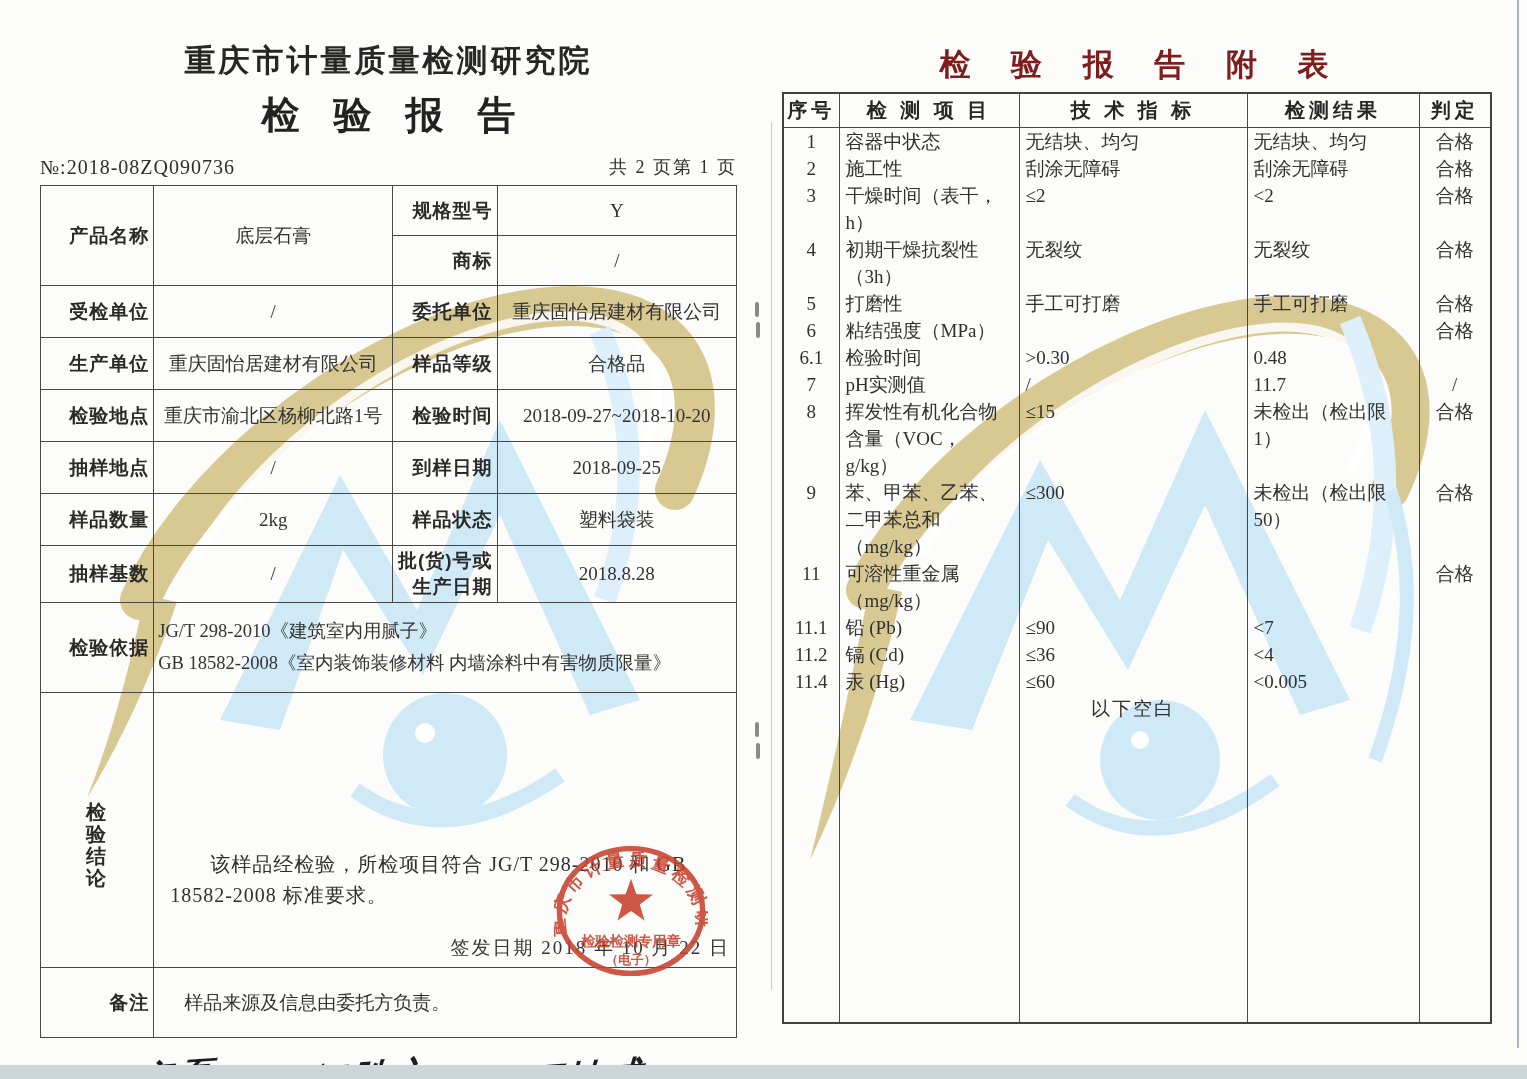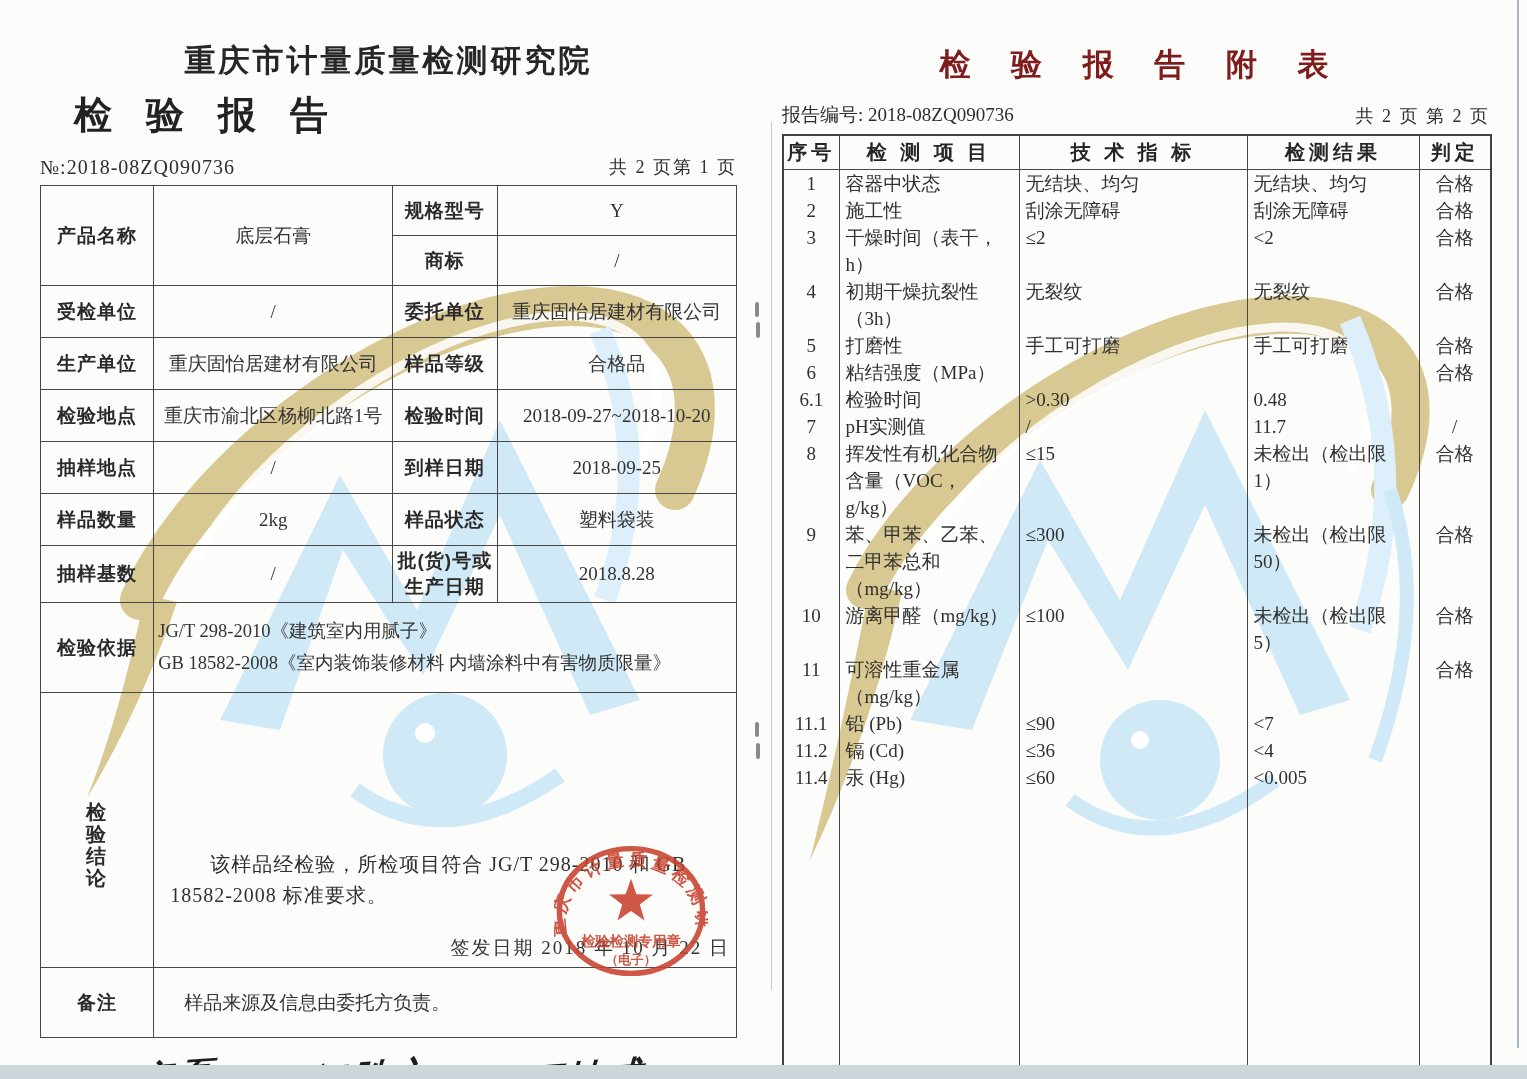--- a/index.html
+++ b/index.html
@@ -11,33 +11,33 @@
   .page{position:absolute;z-index:1;}
   #page1{left:40px;top:26px;width:697px;}
   #page2{left:782px;top:38px;width:708px;}
   .watermark{position:absolute;z-index:0;pointer-events:none;}
   
   .org-name{
     text-align:center;font-size:31px;font-weight:bold;letter-spacing:3px;
     color:#262626;margin-top:14px;font-family:"Liberation Sans",sans-serif;
   }
   .report-title{
-    font-size:38px;font-weight:bold;letter-spacing:34px;
+    text-align:center;font-size:38px;font-weight:bold;letter-spacing:34px;
     text-indent:34px;color:#222;margin-top:8px;
   }
   .meta-row{display:flex;justify-content:space-between;align-items:flex-end;margin-top:14px;}
   .report-no{font-size:20px;font-family:"Liberation Serif",serif;letter-spacing:1px;}
   .page-indicator{font-size:18px;font-family:"Liberation Serif",serif;letter-spacing:2px;}
   
   table.main{border-collapse:collapse;width:697px;margin-top:6px;background:transparent;}
   table.main td{
     border:1.6px solid #474747;font-size:19px;vertical-align:middle;
     background:transparent;padding:2px 4px;
   }
-  td.lbl{font-weight:bold;text-align:center;letter-spacing:1px;color:#2a2a2a;}
+  td.lbl{font-weight:bold;text-align:right;letter-spacing:1px;color:#2a2a2a;}
   td.val{
     text-align:center;font-family:"Liberation Serif","DejaVu Serif",serif;
     font-size:18.5px;color:#333;
   }
   td.val-left{text-align:left;padding-left:14px;}
   tr.h50{height:50px;} tr.h52{height:52px;} tr.h90{height:90px;}
   tr.h275{height:275px;} tr.h70{height:70px;}
   .basis-lines{line-height:1.7;font-size:18.5px;font-family:"Liberation Serif","DejaVu Serif",serif;}
   .v-label{
     writing-mode:vertical-lr;letter-spacing:22px;font-weight:bold;font-size:20px;
@@ -222,24 +222,20 @@
     <span class="sign-name">宋磊</span>
     <span class="sign-label">审核:</span>
     <span class="sign-name">阎胜之</span>
     <span class="sign-label">主检:</span>
     <span class="sign-name">石坤成</span>
   </div>
 </div>
 
 <div class="page" id="page2">
   <div class="appendix-title">检 验 报 告 附 表</div>
-  <div class="meta-row2">
-    <span class="report-no2">报告编号: 2018-08ZQ090736</span>
-    <span class="page-indicator">共 2 页 第 2 页</span>
-  </div>
 
   <table class="appendix">
     <colgroup>
       <col class="c-no">
         <col class="c-item">
         <col class="c-spec">
         <col class="c-result">
         <col class="c-verdict">
     </colgroup>
     <thead>
@@ -316,27 +312,20 @@
           <td class="a-verdict">合格</td>
         </tr>
         <tr>
           <td class="a-no">9</td>
           <td class="a-item">苯、甲苯、乙苯、二甲苯总和（mg/kg）</td>
           <td class="a-spec">≤300</td>
           <td class="a-result">未检出（检出限50）</td>
           <td class="a-verdict">合格</td>
         </tr>
         <tr>
-          <td class="a-no">10</td>
-          <td class="a-item">游离甲醛（mg/kg）</td>
-          <td class="a-spec">≤100</td>
-          <td class="a-result">未检出（检出限5）</td>
-          <td class="a-verdict">合格</td>
-        </tr>
-        <tr>
           <td class="a-no">11</td>
           <td class="a-item">可溶性重金属（mg/kg）</td>
           <td class="a-spec"></td>
           <td class="a-result"></td>
           <td class="a-verdict">合格</td>
         </tr>
         <tr>
           <td class="a-no">11.1</td>
           <td class="a-item">铅 (Pb)</td>
           <td class="a-spec">≤90</td>
@@ -350,20 +339,27 @@
           <td class="a-result">&lt;4</td>
           <td class="a-verdict"></td>
         </tr>
         <tr>
           <td class="a-no">11.4</td>
           <td class="a-item">汞 (Hg)</td>
           <td class="a-spec">≤60</td>
           <td class="a-result">&lt;0.005</td>
           <td class="a-verdict"></td>
         </tr>
+        <tr class="note-row">
+        <td></td>
+        <td></td>
+        <td>以下空白</td>
+        <td></td>
+        <td></td>
+      </tr>
       <tr class="filler-row">
         <td></td>
         <td></td>
         <td></td>
         <td></td>
         <td></td>
       </tr>
     </tbody>
   </table>
 </div>

